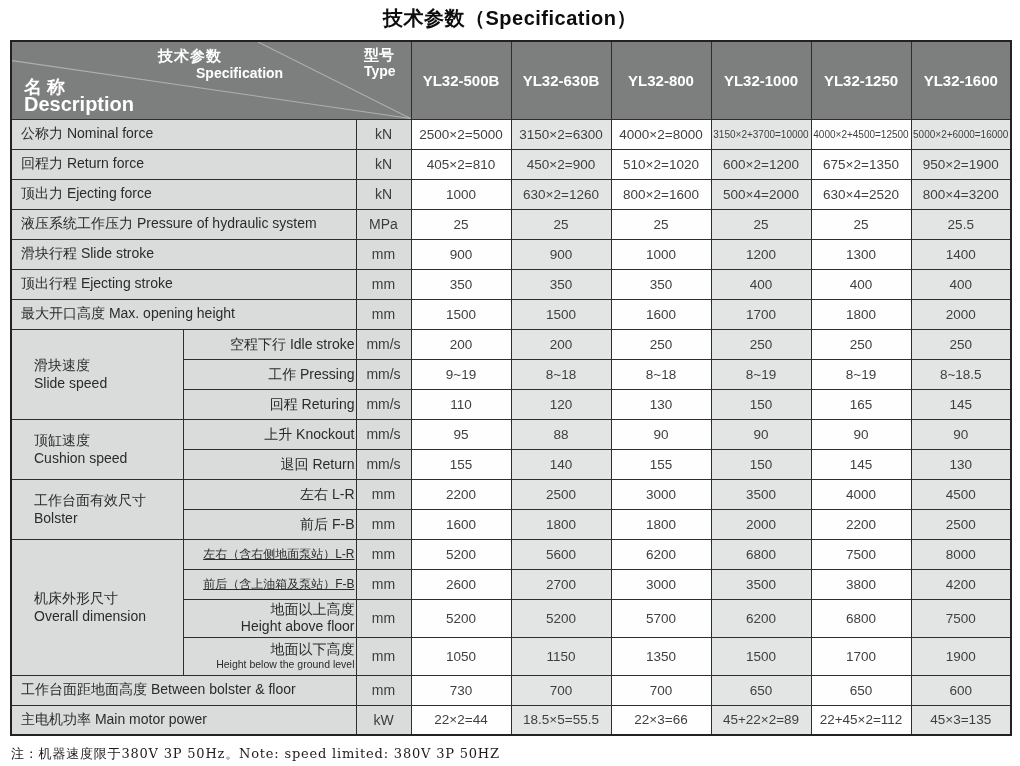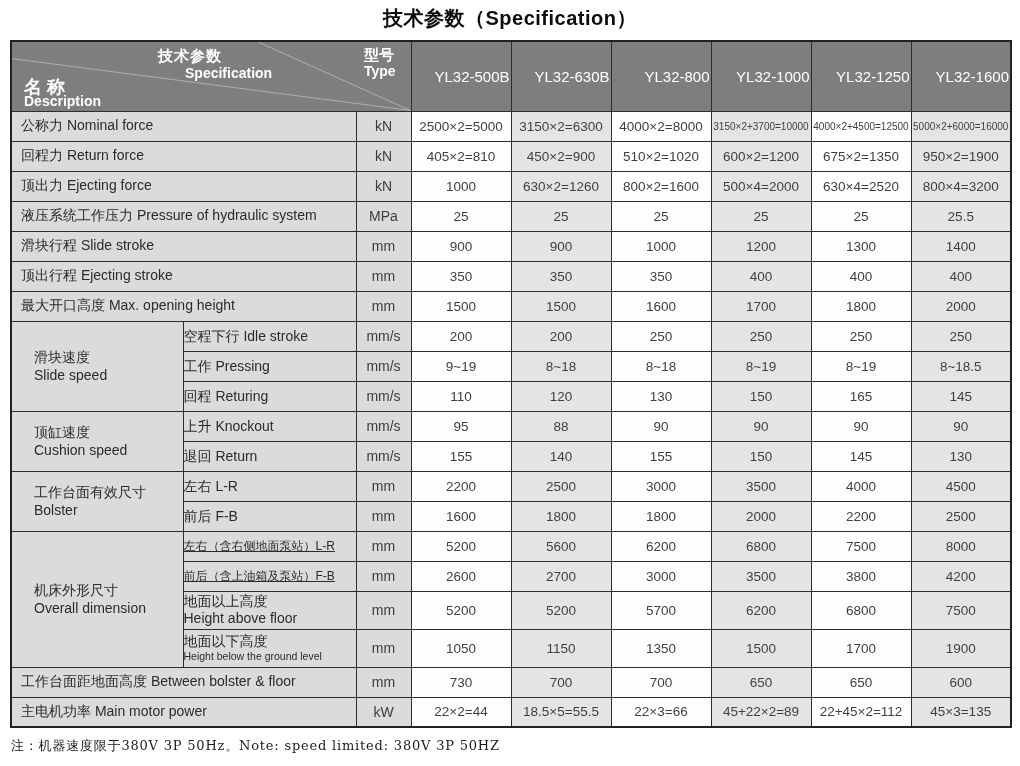--- a/index.html
+++ b/index.html
@@ -15,48 +15,48 @@
   }
   table.spec{
     width:1000px;border-collapse:collapse;table-layout:fixed;
     border:2px solid #222222;
   }
   table.spec th, table.spec td{
     border:1px solid #2e2e2e;
     overflow:hidden;white-space:nowrap;
   }
   
-  thead tr{height:70px;}
+  thead tr{height:78px;}
   th.model{
-    background:#7d7e7e;color:#ffffff;font-size:15px;font-weight:normal;
-    text-align:right;
+    background:#7d7e7e;color:#ffffff;font-size:15px;font-weight:bold;
+    text-align:center;
     margin-left:6px;
   }
   th.corner{
     background:#7d7e7e;position:relative;padding:0;
   }
   th.corner svg.diag{position:absolute;left:0;top:0;width:100%;height:100%;}
   th.corner svg.diag line{stroke:rgba(235,235,235,.45);stroke-width:1;}
   th.corner span{
     position:absolute;color:#ffffff;font-weight:bold;line-height:1;
   }
   .c-top{left:146px;top:6px;font-size:15px;letter-spacing:1px;}
-  .c-top-sub{left:173px;top:24px;font-size:14px;text-align:right;}
+  .c-top-sub{left:184px;top:24px;font-size:14px;text-align:right;}
   .c-right{left:352px;top:5px;font-size:15px;text-align:right;}
   .c-right-sub{left:352px;top:22px;font-size:14px;}
   .c-bottom{left:12px;top:36px;font-size:18px;}
-  .c-bottom-sub{left:12px;top:52px;font-size:14px;}
+  .c-bottom-sub{left:12px;top:52px;font-size:20px;}
   
   tbody tr{height:30px;}
   tbody tr.tall{height:38px;}
   td.lbl, td.grp, td.sub, td.unit{background:#dadbdb;color:#2b2b2b;}
   td.lbl{font-size:14px;text-align:left;padding-left:9px;}
   td.grp{font-size:14px;text-align:left;padding-left:22px;line-height:1.3;}
   td.grp div{white-space:nowrap;}
-  td.sub{font-size:14px;text-align:left;padding-left:0;line-height:1.2;}
+  td.sub{font-size:14px;text-align:right;padding-left:15px;line-height:1.2;}
   td.sub.sub-sm{font-size:12px;text-decoration:underline;}
   td.sub .xs2{font-size:10.5px;}
   td.unit{font-size:14px;text-align:center;color:#3c3c3c;}
   td.val{
     background:#fefefe;color:#3f3f3f;font-size:13.5px;text-align:center;
   }
   td.val.alt{background:#e3e4e4;}
   td.val.xs{font-size:10px;}
   
   .note{

